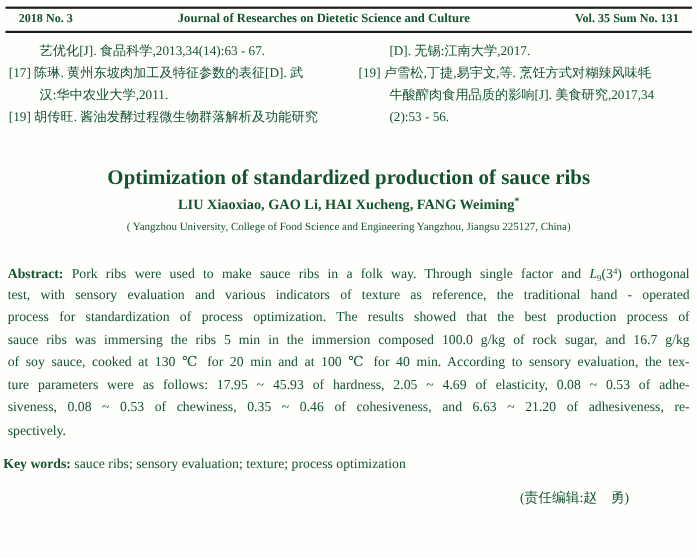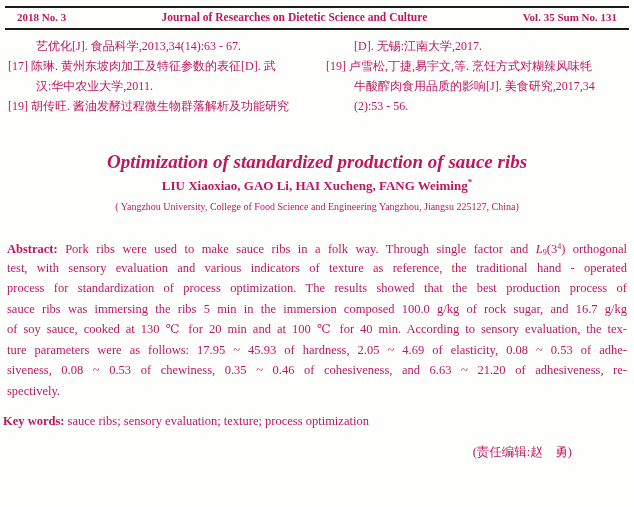--- a/index.html
+++ b/index.html
@@ -1,21 +1,21 @@
 <!DOCTYPE html>
 <html><head>
 <meta charset="utf-8">
 <style>
   * { margin:0; padding:0; box-sizing:border-box; }
   html,body { background:#ffffff; }
   .page {
     position:relative;
     width:634px; height:507px;
     background:#fefefd;
-    color:#be185d;
+    color:#14532d;
     font-family:"Liberation Serif","DejaVu Serif",serif;
     padding-top:6px;
     overflow:hidden;
   }
   
   .header {
     display:flex; justify-content:space-between; align-items:center;
     margin:0 5px;
     border-top:2px solid #1b1b1b;
     border-bottom:2px solid #1b1b1b;
@@ -29,21 +29,21 @@
     padding:6px 8px 0 8px;
     font-size:12px;
   }
   .refs .col { width:50%; }
   .ref-line { height:20px; line-height:20px; overflow:hidden; white-space:nowrap; }
   .cont { padding-left:28px; }
   
   .title {
     margin-top:33px;
     text-align:center;
-    font-size:19px; font-weight:bold; line-height:25px;font-style:italic;
+    font-size:19px; font-weight:bold; line-height:25px;
   }
   .authors {
     text-align:center;
     font-size:13px; font-weight:bold; line-height:17px;
   }
   .authors sup { font-size:9px; }
   .affiliation {
     margin-top:6px;
     text-align:center;
     font-size:10px; line-height:13px;

